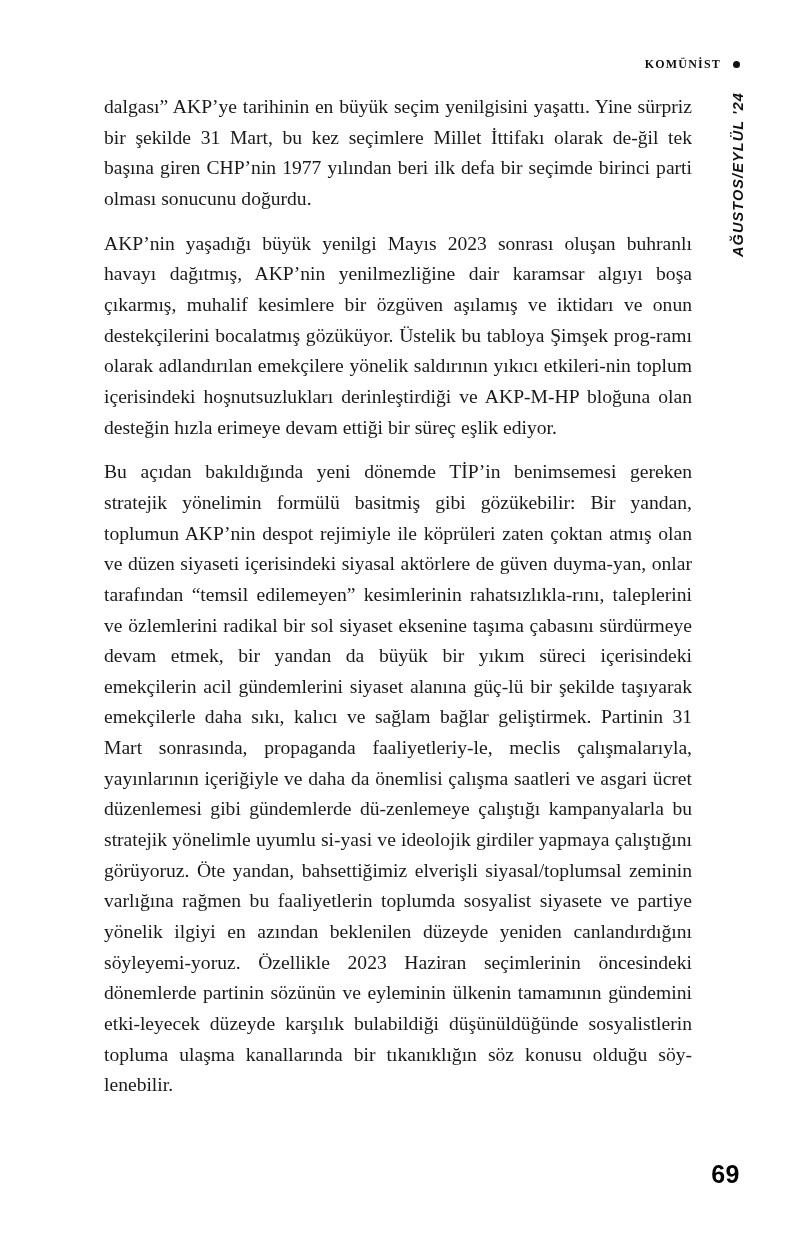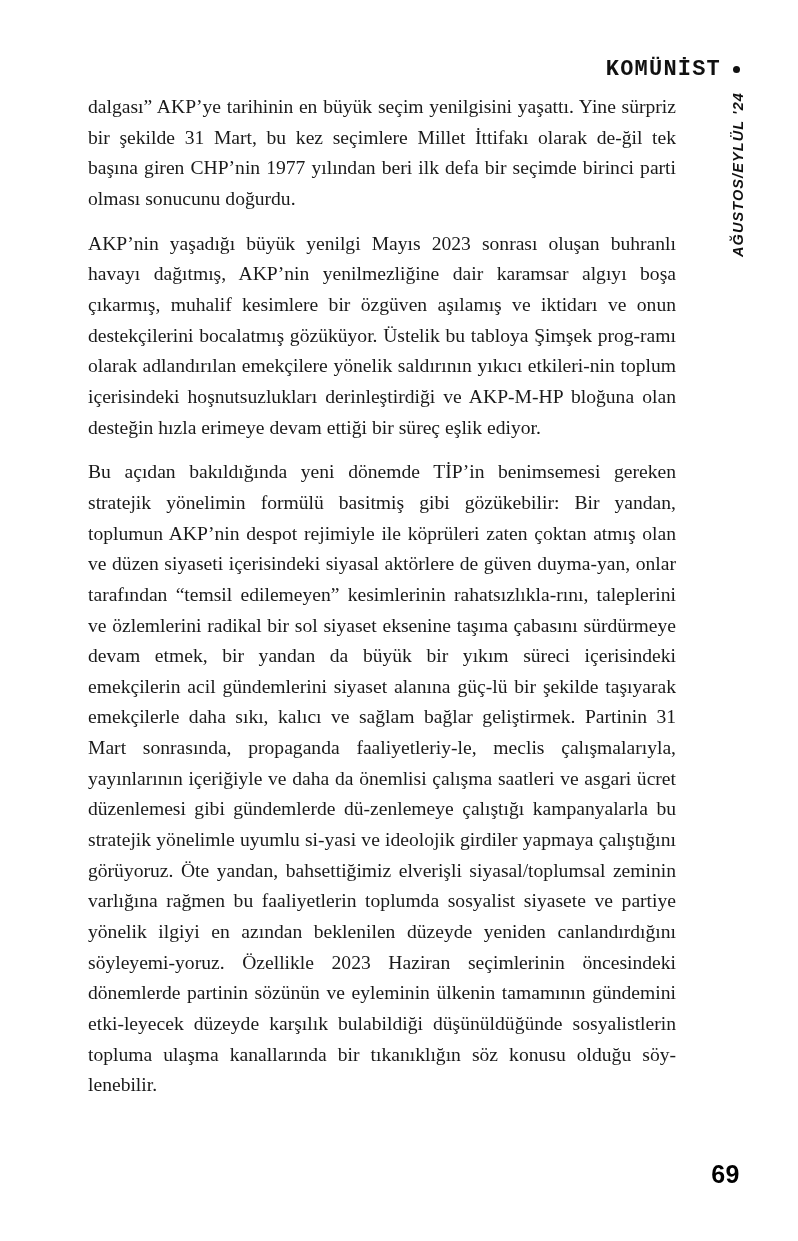--- a/index.html
+++ b/index.html
@@ -24,23 +24,23 @@
   
   .running-head {
     position: absolute;
     top: 57px;
     right: 58px;
     display: flex;
     align-items: center;
     gap: 12px;
   }
   .running-head-title {
-    font-family: Liberation Mono, monospace;
+    font-family: Liberation Serif, serif;
     font-weight: bold;
-    font-size: 22px;
+    font-size: 12px;
     letter-spacing: 1.2px;
     color: #111111;
   }
   .running-head-dot {
     width: 7px;
     height: 7px;
     border-radius: 50%;
     background: #111111;
     display: inline-block;
   }
@@ -59,21 +59,21 @@
     writing-mode: vertical-rl;
     text-orientation: mixed;
     transform: rotate(180deg);
     transform-origin: center;
     white-space: nowrap;
   }
 
   
   .text-column {
     position: absolute;
-    left: 88px;
+    left: 104px;
     top: 92px;
     width: 588px;
   }
   .para {
     font-size: 19.6px;
     line-height: 1.565;
     text-align: justify;
     text-justify: inter-word;
     margin: 0 0 8px 0;
     hyphens: manual;

